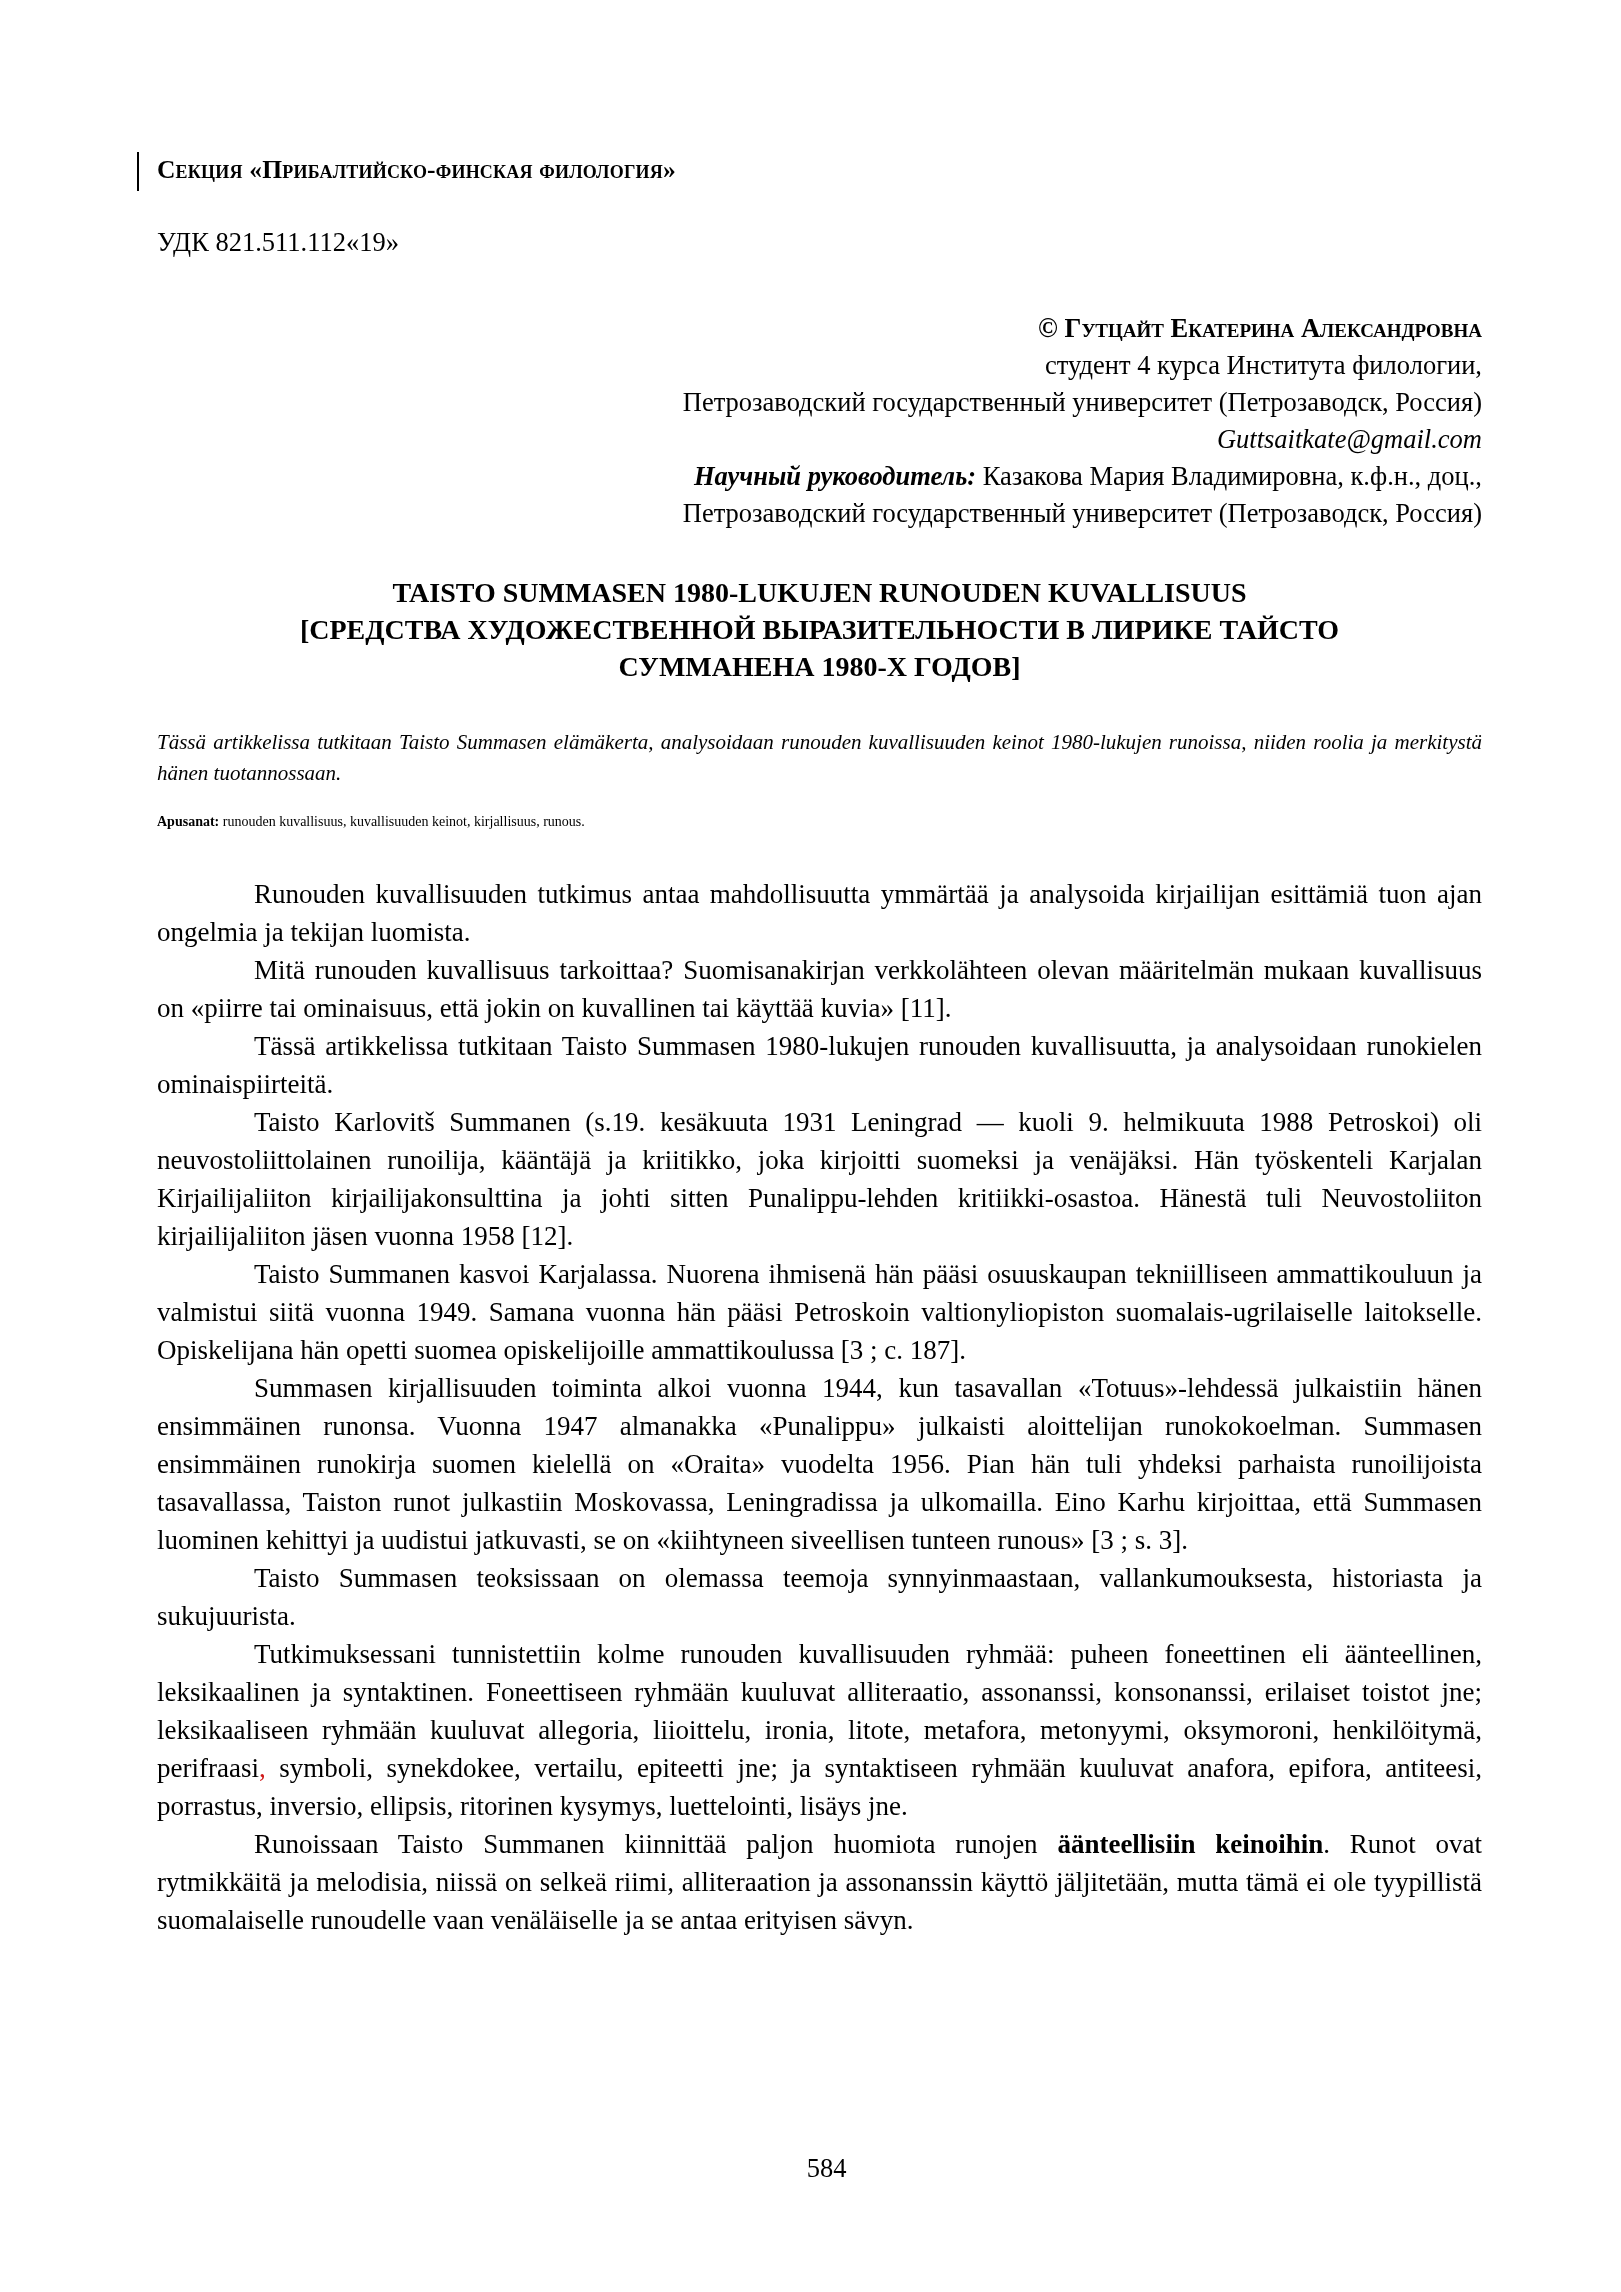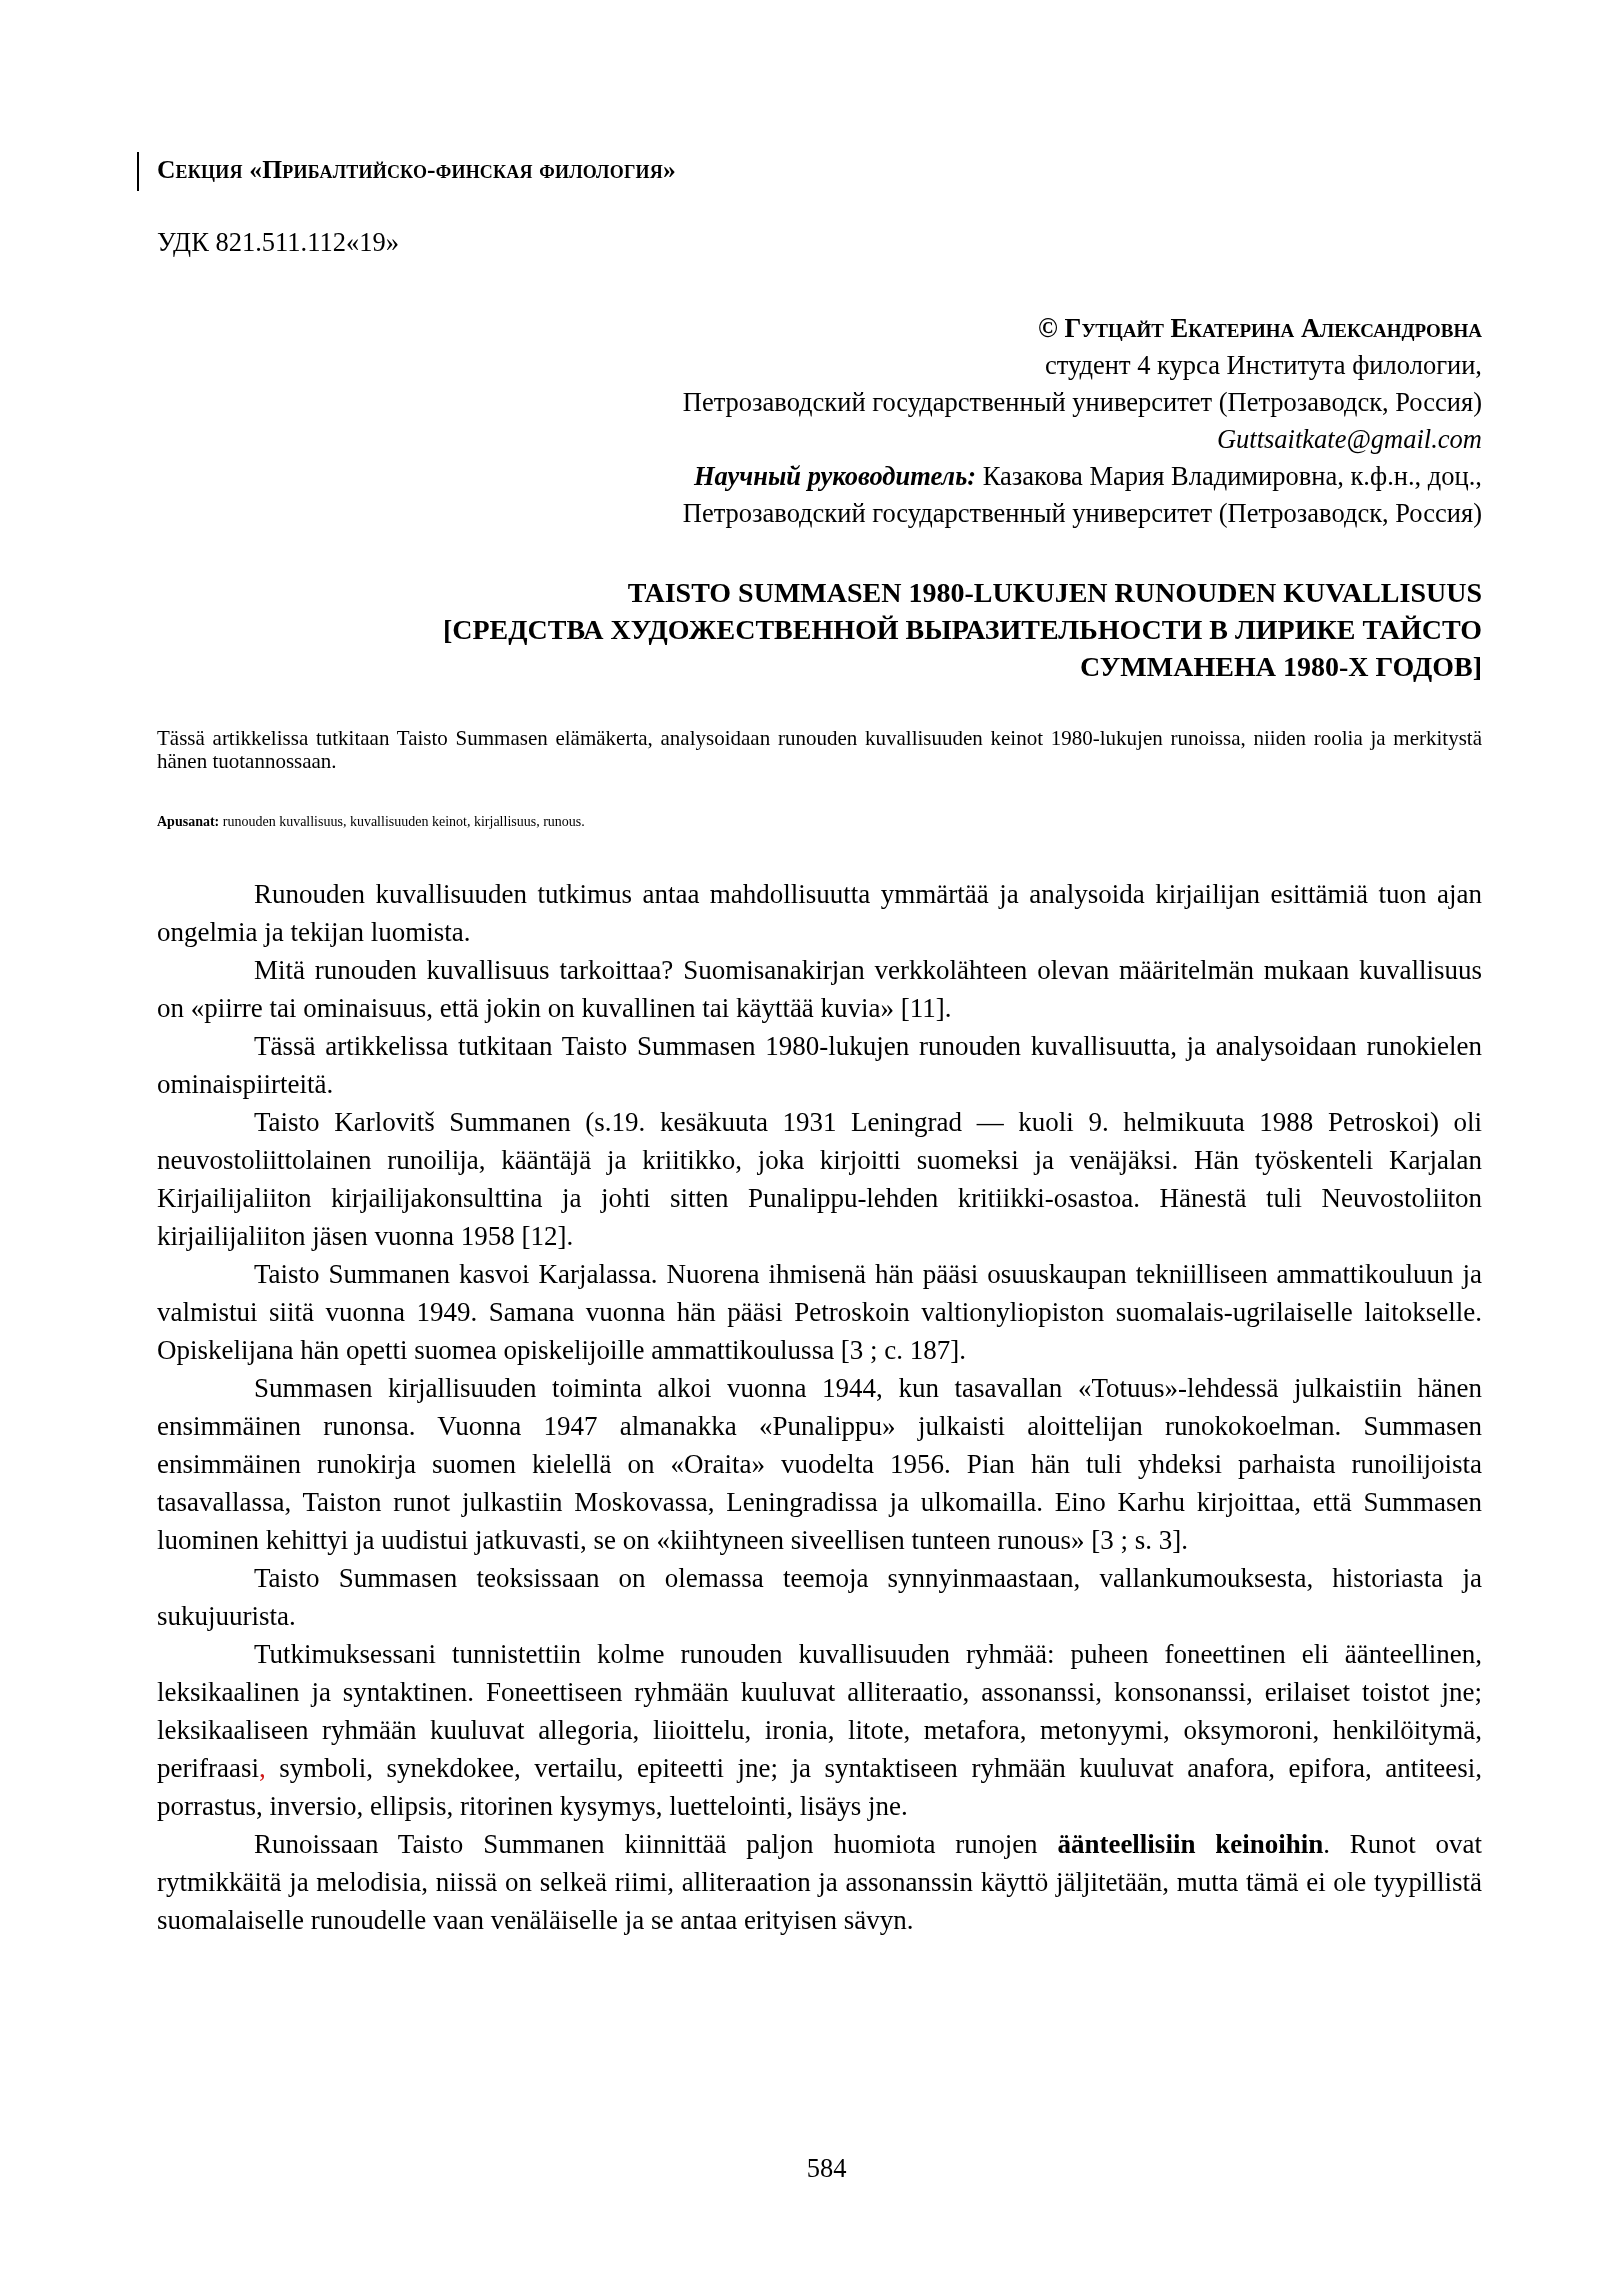--- a/index.html
+++ b/index.html
@@ -56,33 +56,34 @@
     .supervisor-label {
       font-weight: bold;
       font-style: italic;
       text-align: center;
     }
     .title-block {
       position: absolute;
       left: 157px;
       top: 574px;
       width: 1325px;
-      text-align: right;
+      text-align: center;
       font-weight: bold;
       font-size: 28px;
       line-height: 37px;
     }
     .abstract {
       position: absolute;
       left: 157px;
       top: 727px;
       width: 1325px;
       font-size: 21px;
-      line-height: 23px;
+      line-height: 31px;
       text-align: justify;
+      font-style: italic;
     }
     .keywords {
       position: absolute;
       left: 157px;
       top: 807px;
       width: 1325px;
       font-size: 14px;
       line-height: 29px;
     }
     .keywords b { font-weight: bold; }

